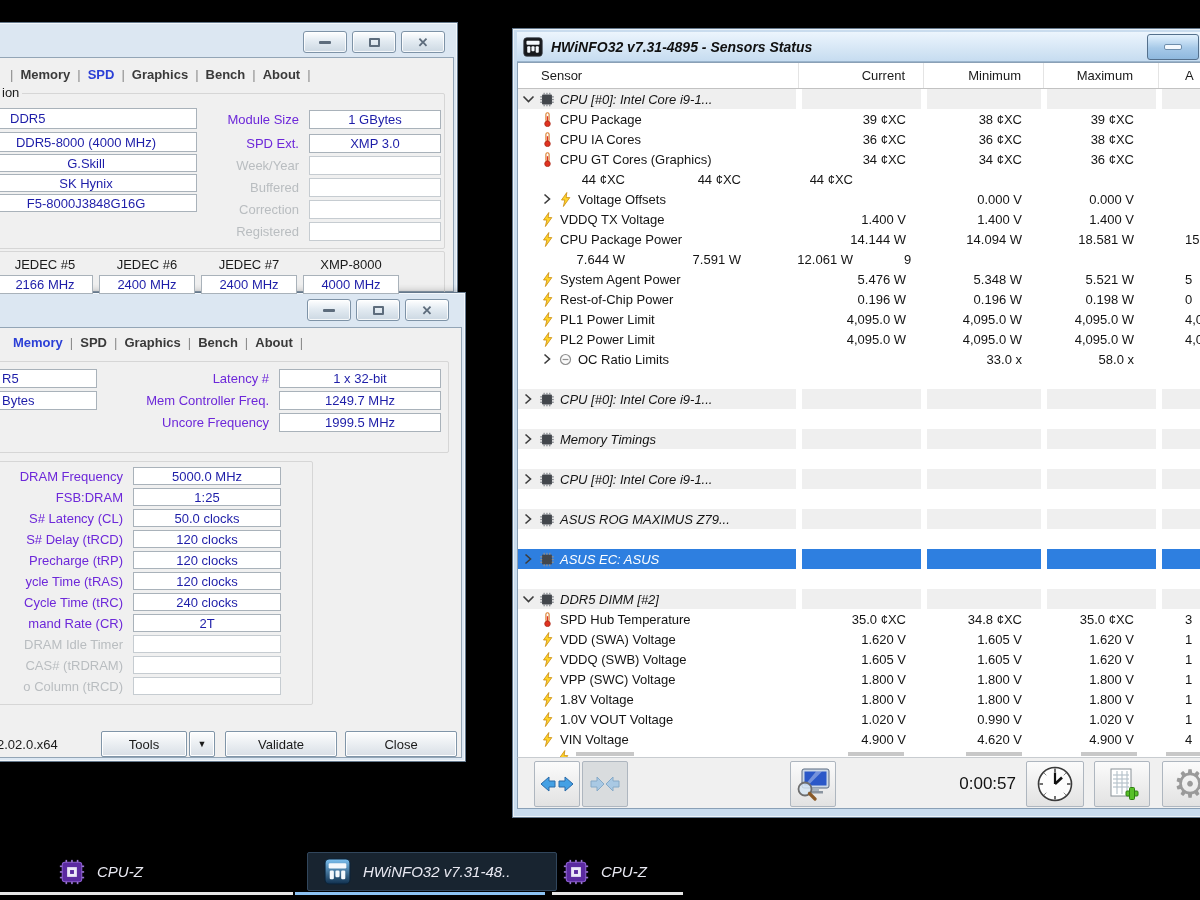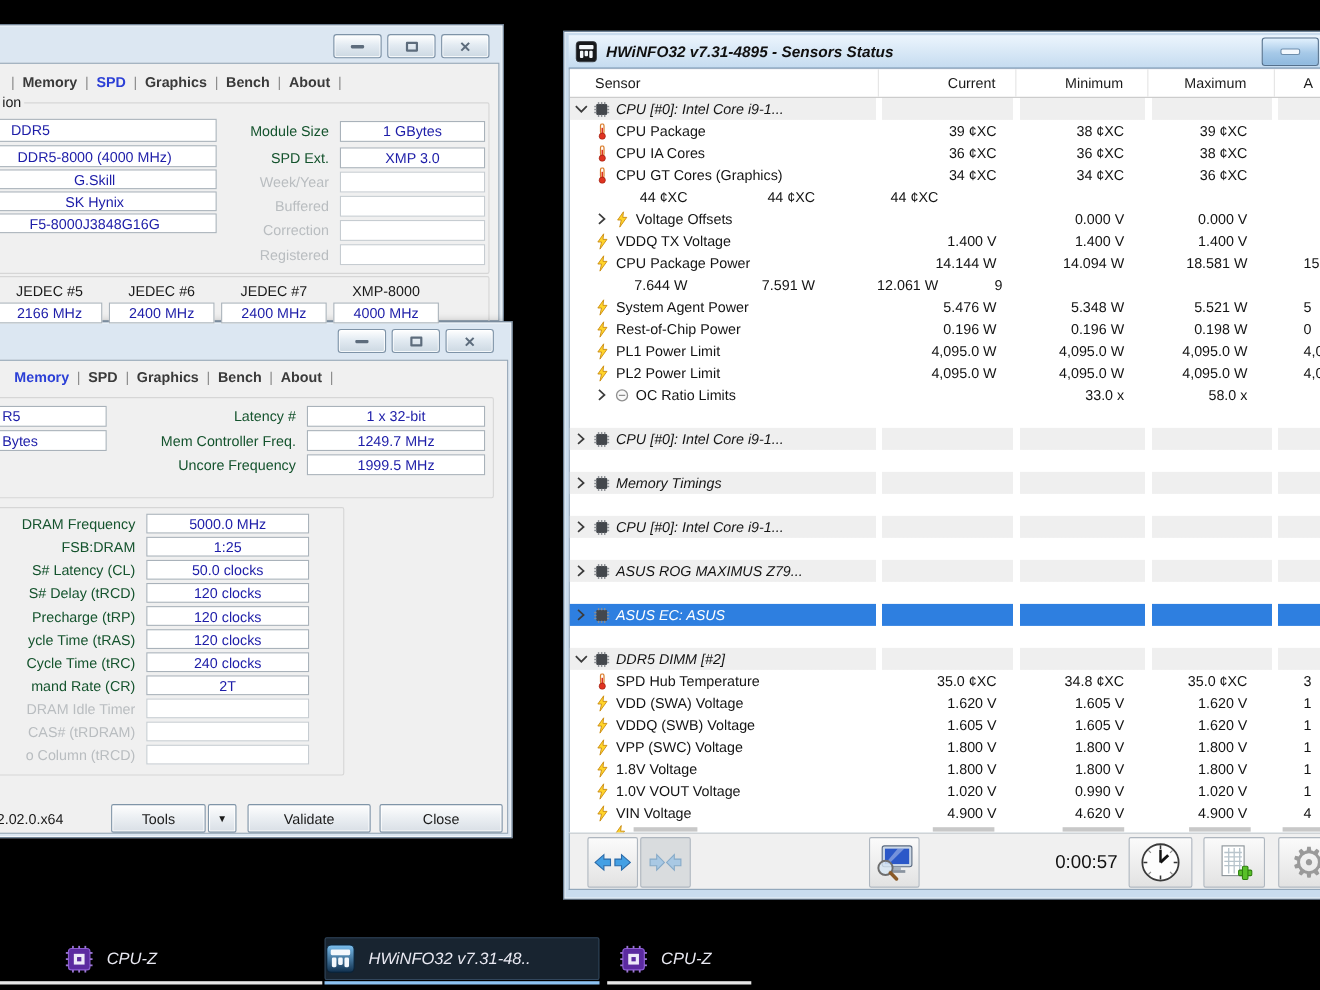--- a/index.html
+++ b/index.html
@@ -20,21 +20,21 @@
   
   .tabs{position:absolute;display:flex;align-items:center;font-size:13px;font-weight:bold;color:#3a3a3a;z-index:4;}
   .tab-sep{color:#8a8a8a;margin:0 7px;font-weight:normal;}
   .tab{cursor:default;}
   .tab.sel{color:#2b3fd6;}
   .gb{position:absolute;border:1px solid #d6d6d6;border-radius:2px;z-index:2;background:transparent;}
   .gb-label{position:absolute;font-size:13px;color:#1a1a1a;background:#f0f0f0;padding:0 3px;z-index:3;}
   .fbox{position:absolute;background:#fff;border:1px solid #a9b2ba;color:#1d1da8;font-size:13px;
         display:flex;align-items:center;justify-content:center;z-index:3;white-space:nowrap;}
   .fbox.dis{border-color:#c6ccd1;}
-  .flabel{position:absolute;font-size:13px;color:#14532d;text-align:right;z-index:3;white-space:nowrap;}
+  .flabel{position:absolute;font-size:13px;color:#6d28d9;text-align:right;z-index:3;white-space:nowrap;}
   .flabel.dis{color:#b9bdc0;}
   .jhead{position:absolute;font-size:13px;color:#1a1a1a;text-align:center;z-index:3;}
   .czbtn{position:absolute;height:26px;border:1px solid #8095a8;border-radius:2px;font-size:13px;color:#1a1a1a;
          background:linear-gradient(#fefefe,#eaeef2 50%,#d9dfe6);display:flex;align-items:center;justify-content:center;
          box-shadow:inset 0 0 0 1px #fff;z-index:3;}
   .cz-version{position:absolute;font-size:13px;color:#1a1a1a;z-index:3;}
   
   #win-hw{background:#c9dcee;}
   .hw-titlebar{position:absolute;left:4px;right:4px;top:3px;height:30px;display:flex;align-items:center;
                background:linear-gradient(#ecf5fd,#c6dcf0);border-bottom:1px solid #9ab4cc;z-index:2;}
@@ -823,21 +823,21 @@
             <rect x="0.8" y="11.2" width="2.2" height="1.5" fill="#9a74d4"></rect>
             <rect x="0.8" y="16.4" width="2.2" height="1.5" fill="#9a74d4"></rect>
             <rect x="21" y="6" width="2.2" height="1.5" fill="#9a74d4"></rect>
             <rect x="21" y="11.2" width="2.2" height="1.5" fill="#9a74d4"></rect>
             <rect x="21" y="16.4" width="2.2" height="1.5" fill="#9a74d4"></rect>
           </svg>
         </span>
         <span class="tb-label">CPU-Z</span>
       </div>
       <div class="tb-under" style="left: 0px; width: 293px;"></div>
-      <div class="tb-item sel" style="left: 295px; width: 250px; padding-left: 0; text-align: right;">
+      <div class="tb-item sel" style="left: 307px; width: 250px; padding-left: 16px; text-align: right;">
         <span class="hw-ic" style="width: 27px;">
           <svg width="27" height="27" viewBox="0 0 26 26">
             <defs>
               <linearGradient id="hwg" x1="0" y1="0" x2="0" y2="1">
                 <stop offset="0" stop-color="#7cc0f0"></stop>
                 <stop offset="1" stop-color="#10304e"></stop>
               </linearGradient>
             </defs>
             <rect x="1" y="1" width="24" height="24" rx="4" fill="url(#hwg)" stroke="#0b2338"></rect>
             <rect x="4.5" y="5" width="17" height="5" rx="1.2" fill="#f4f8fc"></rect>

